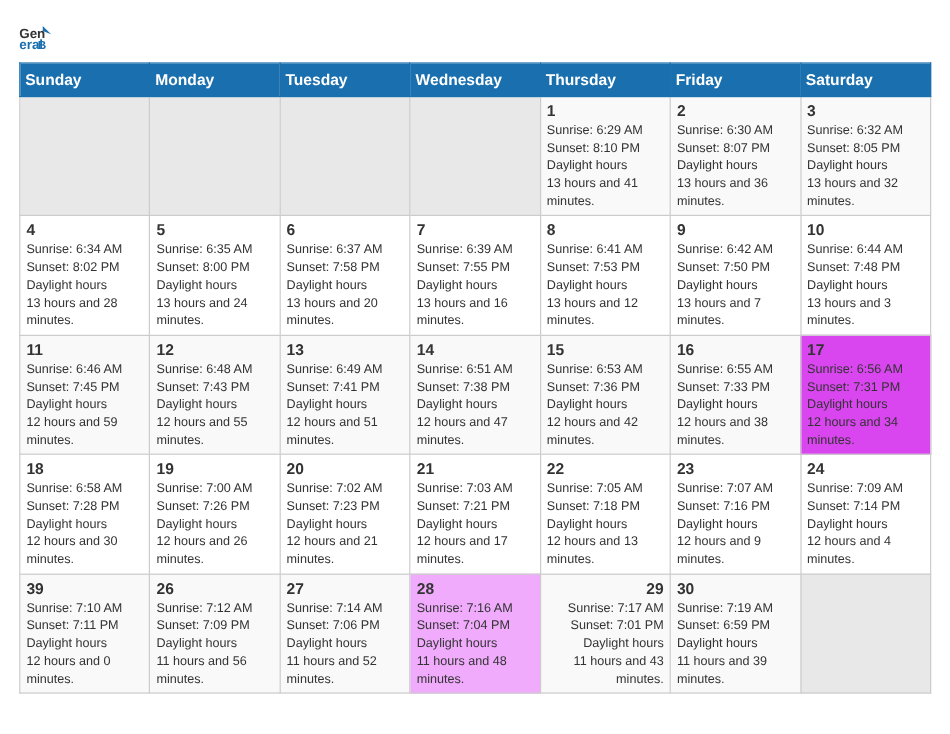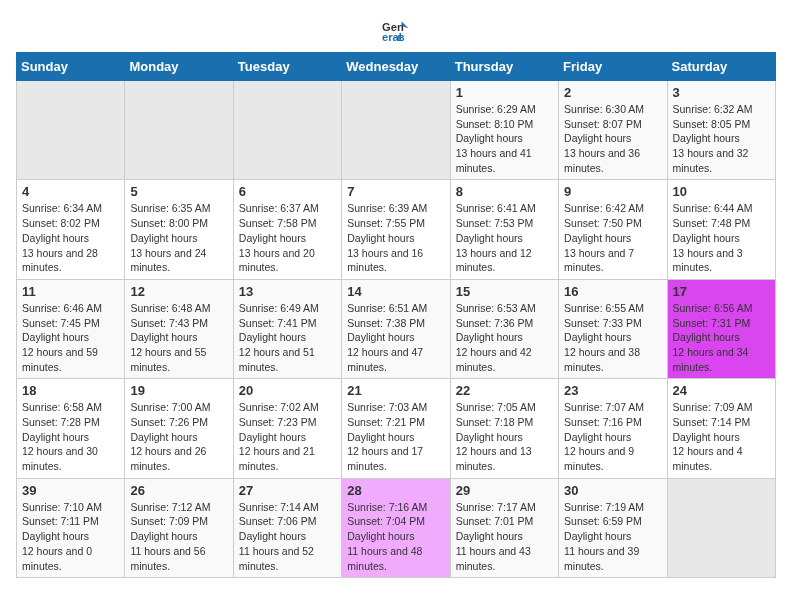--- a/index.html
+++ b/index.html
@@ -5,21 +5,21 @@
     * { box-sizing: border-box; margin: 0; padding: 0; }
     body {
       font-family: Arial, sans-serif;
       background: #fff;
       width: 792px;
       min-height: 612px;
       padding: 16px;
     }
     .header-area {
       display: flex;
-      justify-content: center;
+      justify-content: flex-start;
       align-items: flex-start;
       margin-bottom: 8px;
     }
     .logo {
       display: flex;
       align-items: center;
       gap: 4px;
     }
     .logo-icon {
       width: 28px;
@@ -224,21 +224,21 @@
           <div class="day-info">Sunrise: 7:12 AM<br>Sunset: 7:09 PM<br>Daylight hours<br>11 hours and 56 minutes.</div>
         </td>
         <td style="background: rgb(249, 249, 249);">
           <span class="day-number">27</span>
           <div class="day-info">Sunrise: 7:14 AM<br>Sunset: 7:06 PM<br>Daylight hours<br>11 hours and 52 minutes.</div>
         </td>
         <td style="background: #f0abfc;">
           <span class="day-number">28</span>
           <div class="day-info">Sunrise: 7:16 AM<br>Sunset: 7:04 PM<br>Daylight hours<br>11 hours and 48 minutes.</div>
         </td>
-        <td style="background: rgb(249, 249, 249);">
+        <td style="background: rgb(249, 249, 249); text-align: right;">
           <span class="day-number">29</span>
           <div class="day-info">Sunrise: 7:17 AM<br>Sunset: 7:01 PM<br>Daylight hours<br>11 hours and 43 minutes.</div>
         </td>
         <td style="background: rgb(249, 249, 249);">
           <span class="day-number">30</span>
           <div class="day-info">Sunrise: 7:19 AM<br>Sunset: 6:59 PM<br>Daylight hours<br>11 hours and 39 minutes.</div>
         </td>
         <td style="background: rgb(232, 232, 232);"></td>
       </tr>
     </tbody>

